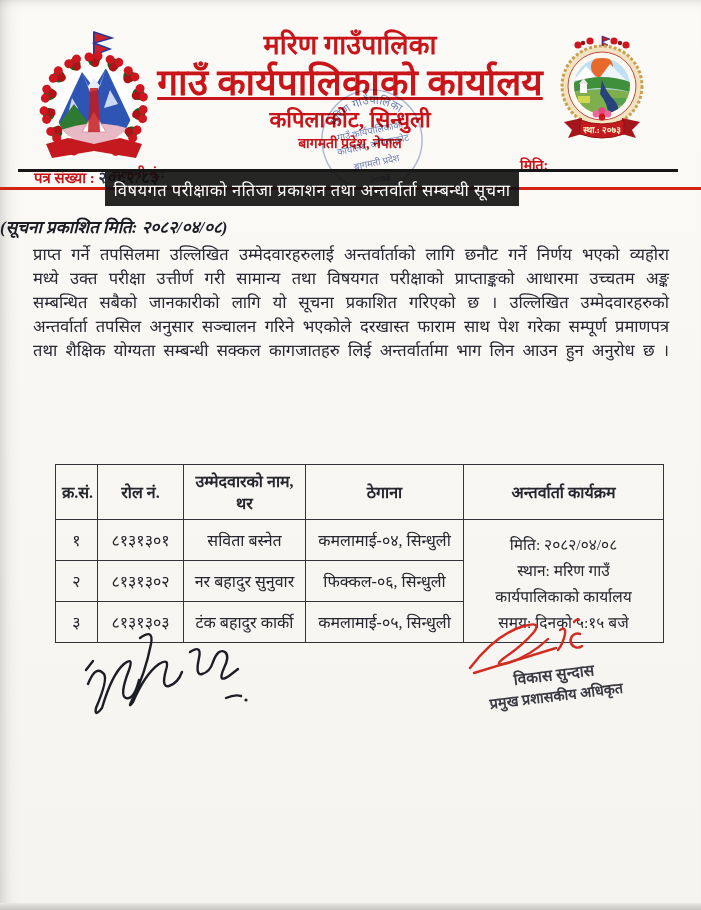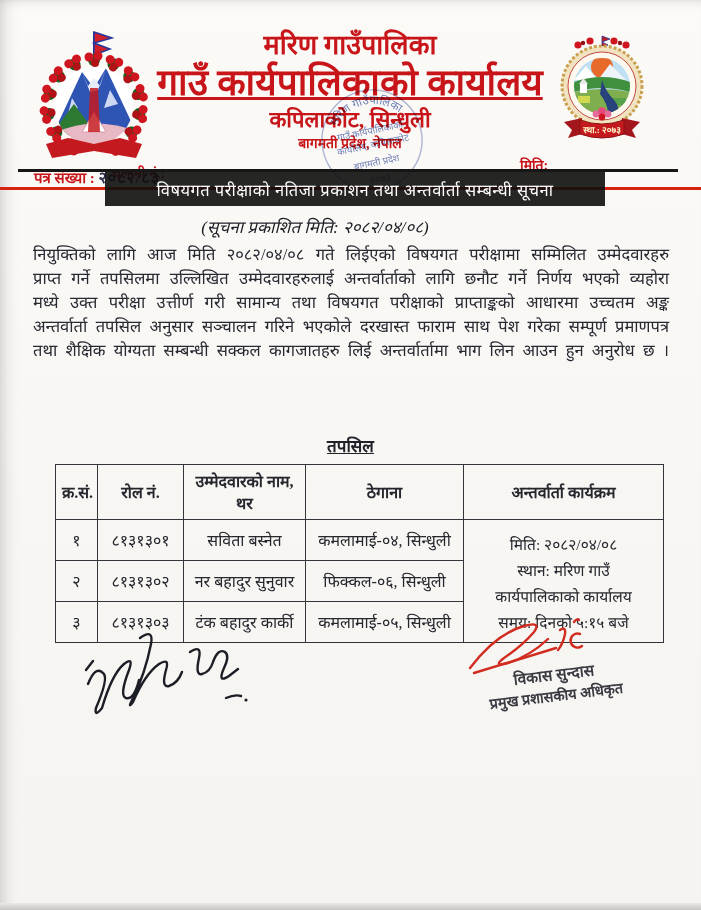--- a/index.html
+++ b/index.html
@@ -25,25 +25,25 @@
   .round-stamp{position:absolute;left:314px;top:82px;width:116px;height:116px;
     transform:rotate(-12deg);opacity:.82;mix-blend-mode:multiply;}
   
   .ref-row{position:absolute;left:34px;top:146px;font-size:15px;white-space:nowrap;margin-top:20px;}
   .ref-label{color:#c8151a;font-weight:bold;}
   .ref-value{color:#2e3150;font-size:16px;font-weight:bold;letter-spacing:1px;}
   .chalani{position:absolute;left:112px;top:163px;color:#c8151a;font-weight:bold;font-size:14px;z-index:1;}
   .miti{position:absolute;left:520px;top:155px;color:#c8151a;font-weight:bold;font-size:14px;z-index:1;text-align:right;}
   .black-rule{position:absolute;left:18px;top:169px;width:660px;height:3px;background:#161616;z-index:3;}
   .red-rule{position:absolute;left:0;top:187px;width:701px;height:2.5px;background:#d42310;z-index:1;}
-  .banner{position:absolute;left:105px;top:172px;width:500px;height:34px;background:rgba(14,14,14,.9);
+  .banner{position:absolute;left:105px;top:172px;width:414px;height:34px;background:rgba(14,14,14,.9);
     z-index:2;display:flex;align-items:center;justify-content:center;}
   .banner-text{color:#fff;font-size:16.5px;letter-spacing:.5px;white-space:nowrap;}
-  .published{position:absolute;left:0;top:215px;width:630px;text-align:center;
-    font-style:italic;font-weight:normal;font-size:17px;color:#1d1d26;}
+  .published{position:absolute;left:0;top:215px;width:630px;text-align:left;
+    font-style:italic;font-weight:bold;font-size:17px;color:#1d1d26;}
   
   .body-block{position:absolute;left:33px;top:243px;width:636px;font-size:16.5px;line-height:24px;color:#282833;}
   .body-line{text-align:justify;text-align-last:justify;white-space:normal;}
   .tapsil{position:absolute;left:0;top:434px;width:701px;text-align:center;font-weight:bold;
     font-size:17px;text-decoration:underline;color:#22222b;}
   
   table.tapsil-table{position:absolute;left:55px;top:464px;border-collapse:collapse;
     font-size:16px;color:#26262e;table-layout:fixed;width:608px;}
   .tapsil-table td,.tapsil-table th{border:1.6px solid #34343b;padding:2px 6px;vertical-align:middle;}
   .tapsil-table th{font-weight:600;height:50px;}
@@ -247,28 +247,27 @@
   <div class="red-rule"></div>
   <div class="black-rule"></div>
 
   <div class="banner">
     <span class="banner-text">विषयगत परीक्षाको नतिजा प्रकाशन तथा अन्तर्वार्ता सम्बन्धी सूचना</span>
   </div>
 
   <div class="published">(सूचना प्रकाशित मिति: २०८२/०४/०८)</div>
 
   <div class="body-block">
-    <div class="body-line">नियुक्तिको लागि आज मिति २०८२/०४/०८ गते लिईएको विषयगत परीक्षामा सम्मिलित उम्मेदवारहरु</div>
     <div class="body-line">प्राप्त गर्ने तपसिलमा उल्लिखित उम्मेदवारहरुलाई अन्तर्वार्ताको लागि छनौट गर्ने निर्णय भएको व्यहोरा</div>
     <div class="body-line">मध्ये उक्त परीक्षा उत्तीर्ण गरी सामान्य तथा विषयगत परीक्षाको प्राप्ताङ्कको आधारमा उच्चतम अङ्क</div>
+    <div class="body-line">सम्बन्धित सबैको जानकारीको लागि यो सूचना प्रकाशित गरिएको छ । उल्लिखित उम्मेदवारहरुको</div>
     <div class="body-line">अन्तर्वार्ता तपसिल अनुसार सञ्चालन गरिने भएकोले दरखास्त फाराम साथ पेश गरेका सम्पूर्ण प्रमाणपत्र</div>
     <div class="body-line">तथा शैक्षिक योग्यता सम्बन्धी सक्कल कागजातहरु लिई अन्तर्वार्तामा भाग लिन आउन हुन अनुरोध छ ।</div>
   </div>
 
-  <div class="tapsil">तपसिल</div>
 
   <table class="tapsil-table">
     <colgroup>
       <col class="col-sn">
         <col class="col-roll">
         <col class="col-name">
         <col class="col-addr">
         <col class="col-sched">
     </colgroup>
     <tbody>

